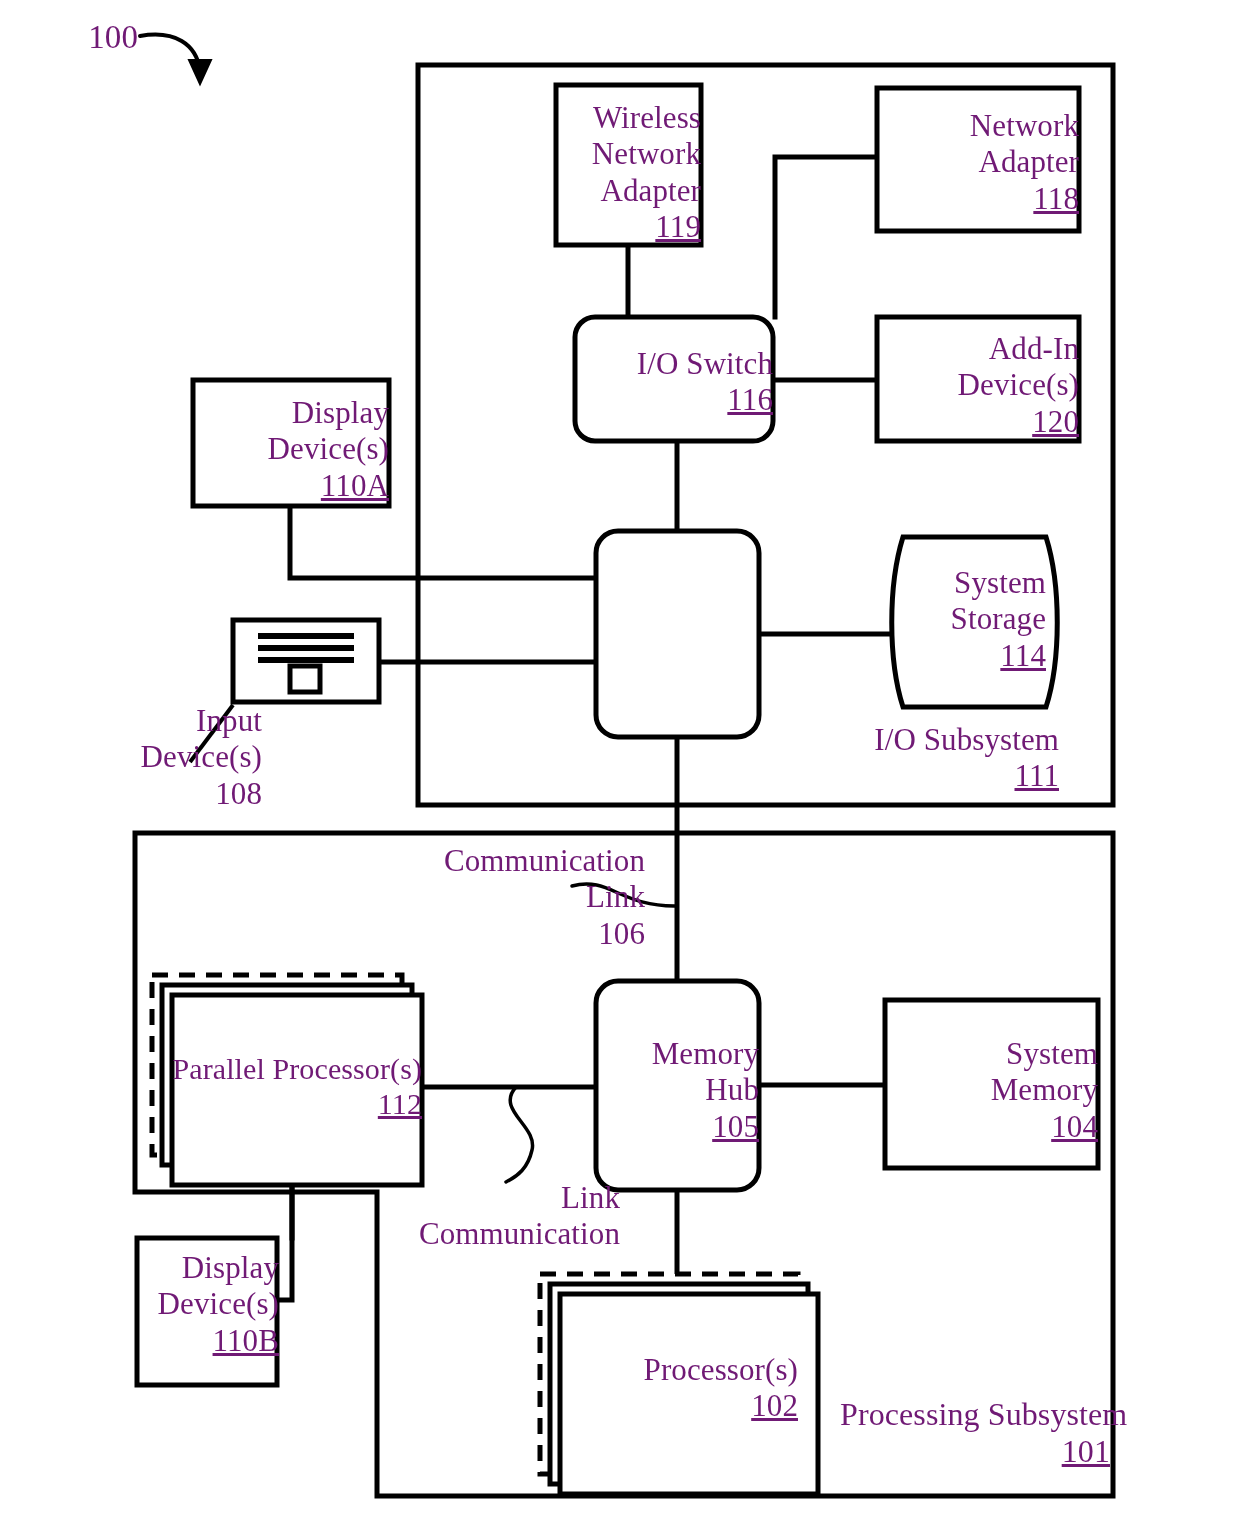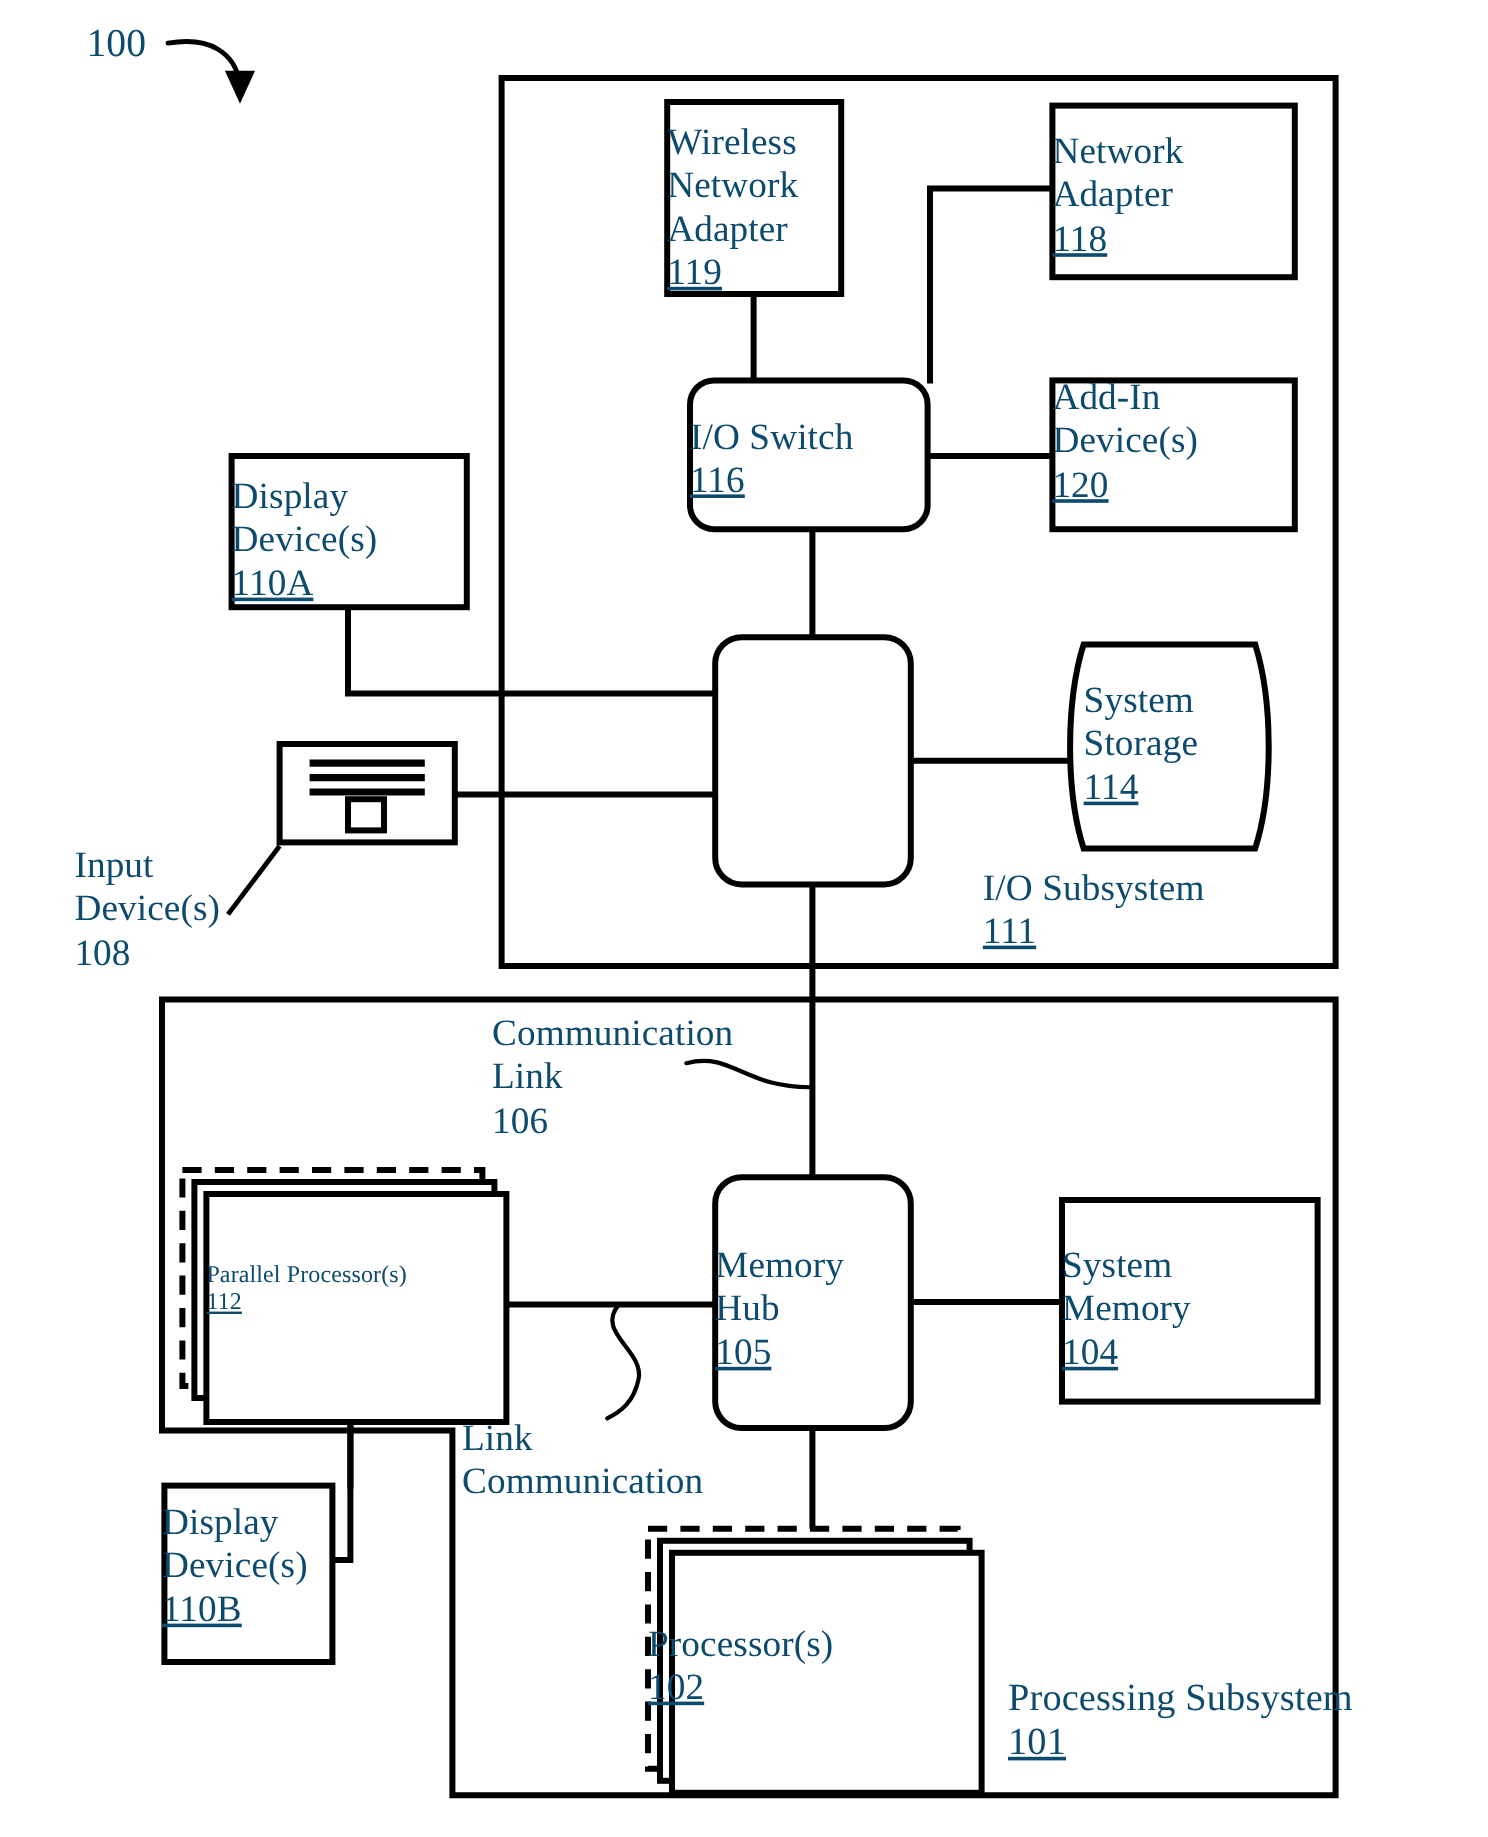--- a/index.html
+++ b/index.html
@@ -51,31 +51,31 @@
     stroke: #000000;
     stroke-width: 3.5;
     stroke-linecap: round;
   }
   .kbd-line {
     stroke: #000000;
     stroke-width: 6;
   }
   .lbl {
     position: absolute;
-    text-align: left;
-    color: #0c4a6e;
+    text-align: right;
+    color: #701a75;
     line-height: 1.17;
     white-space: nowrap;
     letter-spacing: 0.1px;
   }
   .lbl .u {
     text-decoration: underline;
     text-underline-offset: 2px;
   }
-  .t30 { font-size: 20px; }
+  .t30 { font-size: 30px; }
   .t31 { font-size: 31px; }
   .t32 { font-size: 32px; }
   .t33 { font-size: 33px; }
 </style>
 </head>
 <body>
 
 <div id="page">
 
   <svg class="diagram" viewBox="0 0 1240 1531">
@@ -181,21 +181,21 @@
     <div>Network</div>
     <div>Adapter</div>
     <div class="u">118</div>
   </div>
 
   <div class="lbl t31" style="left:575px; top:346px; width:198px;">
     <div>I/O Switch</div>
     <div class="u">116</div>
   </div>
 
-  <div class="lbl t31" style="left:877px; top:313px; width:202px;">
+  <div class="lbl t31" style="left:877px; top:331px; width:202px;">
     <div>Add-In</div>
     <div>Device(s)</div>
     <div class="u">120</div>
   </div>
 
   <div class="lbl t31" style="left:193px; top:395px; width:196px;">
     <div>Display</div>
     <div>Device(s)</div>
     <div class="u">110A</div>
   </div>

